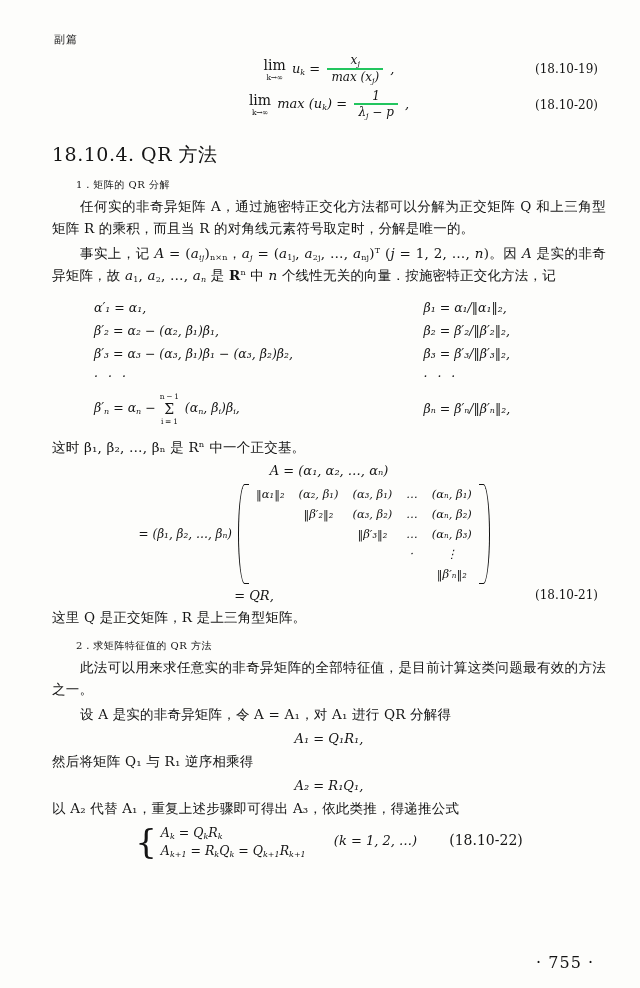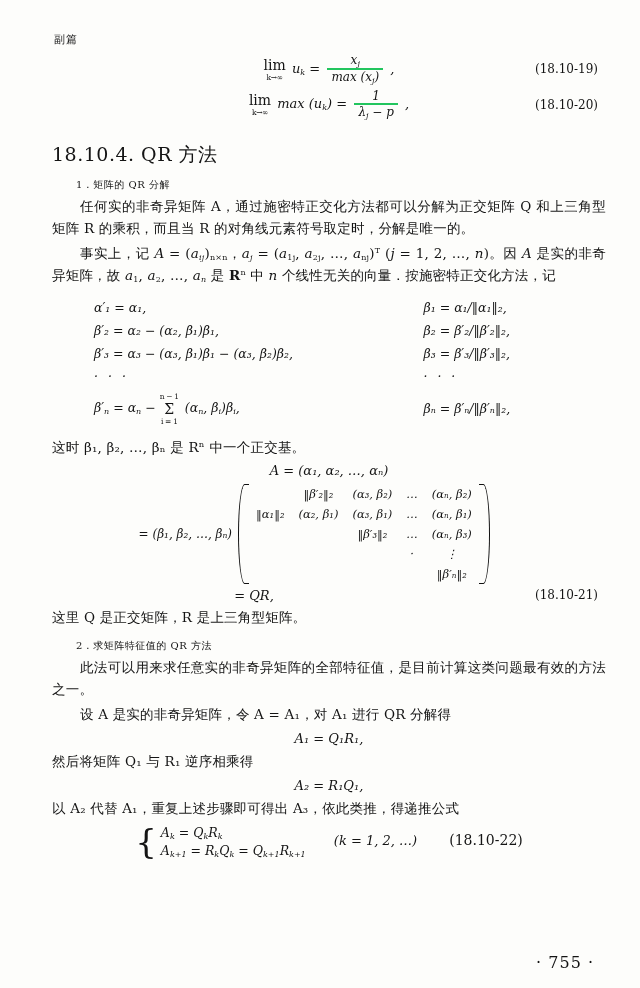--- a/index.html
+++ b/index.html
@@ -240,32 +240,32 @@
 
   <div class="center">A = (α₁, α₂, …, αₙ)</div>
 
   <div class="matrixblock">
     <span class="lead">= (β₁, β₂, …, βₙ)</span>
     <span class="paren">
       <span class="bar"></span>
       <table class="mgrid">
         <tbody>
             <tr>
-          <td></td>
-          <td>‖β′₂‖₂</td>
-          <td>(α₃, β₂)</td>
-          <td>…</td>
-          <td>(αₙ, β₂)</td>
-        </tr>
-        <tr>
           <td>‖α₁‖₂</td>
           <td>(α₂, β₁)</td>
           <td>(α₃, β₁)</td>
           <td>…</td>
           <td>(αₙ, β₁)</td>
+        </tr>
+        <tr>
+          <td></td>
+          <td>‖β′₂‖₂</td>
+          <td>(α₃, β₂)</td>
+          <td>…</td>
+          <td>(αₙ, β₂)</td>
         </tr>
         <tr>
           <td></td>
           <td></td>
           <td>‖β′₃‖₂</td>
           <td>…</td>
           <td>(αₙ, β₃)</td>
         </tr>
         <tr>
           <td></td>

